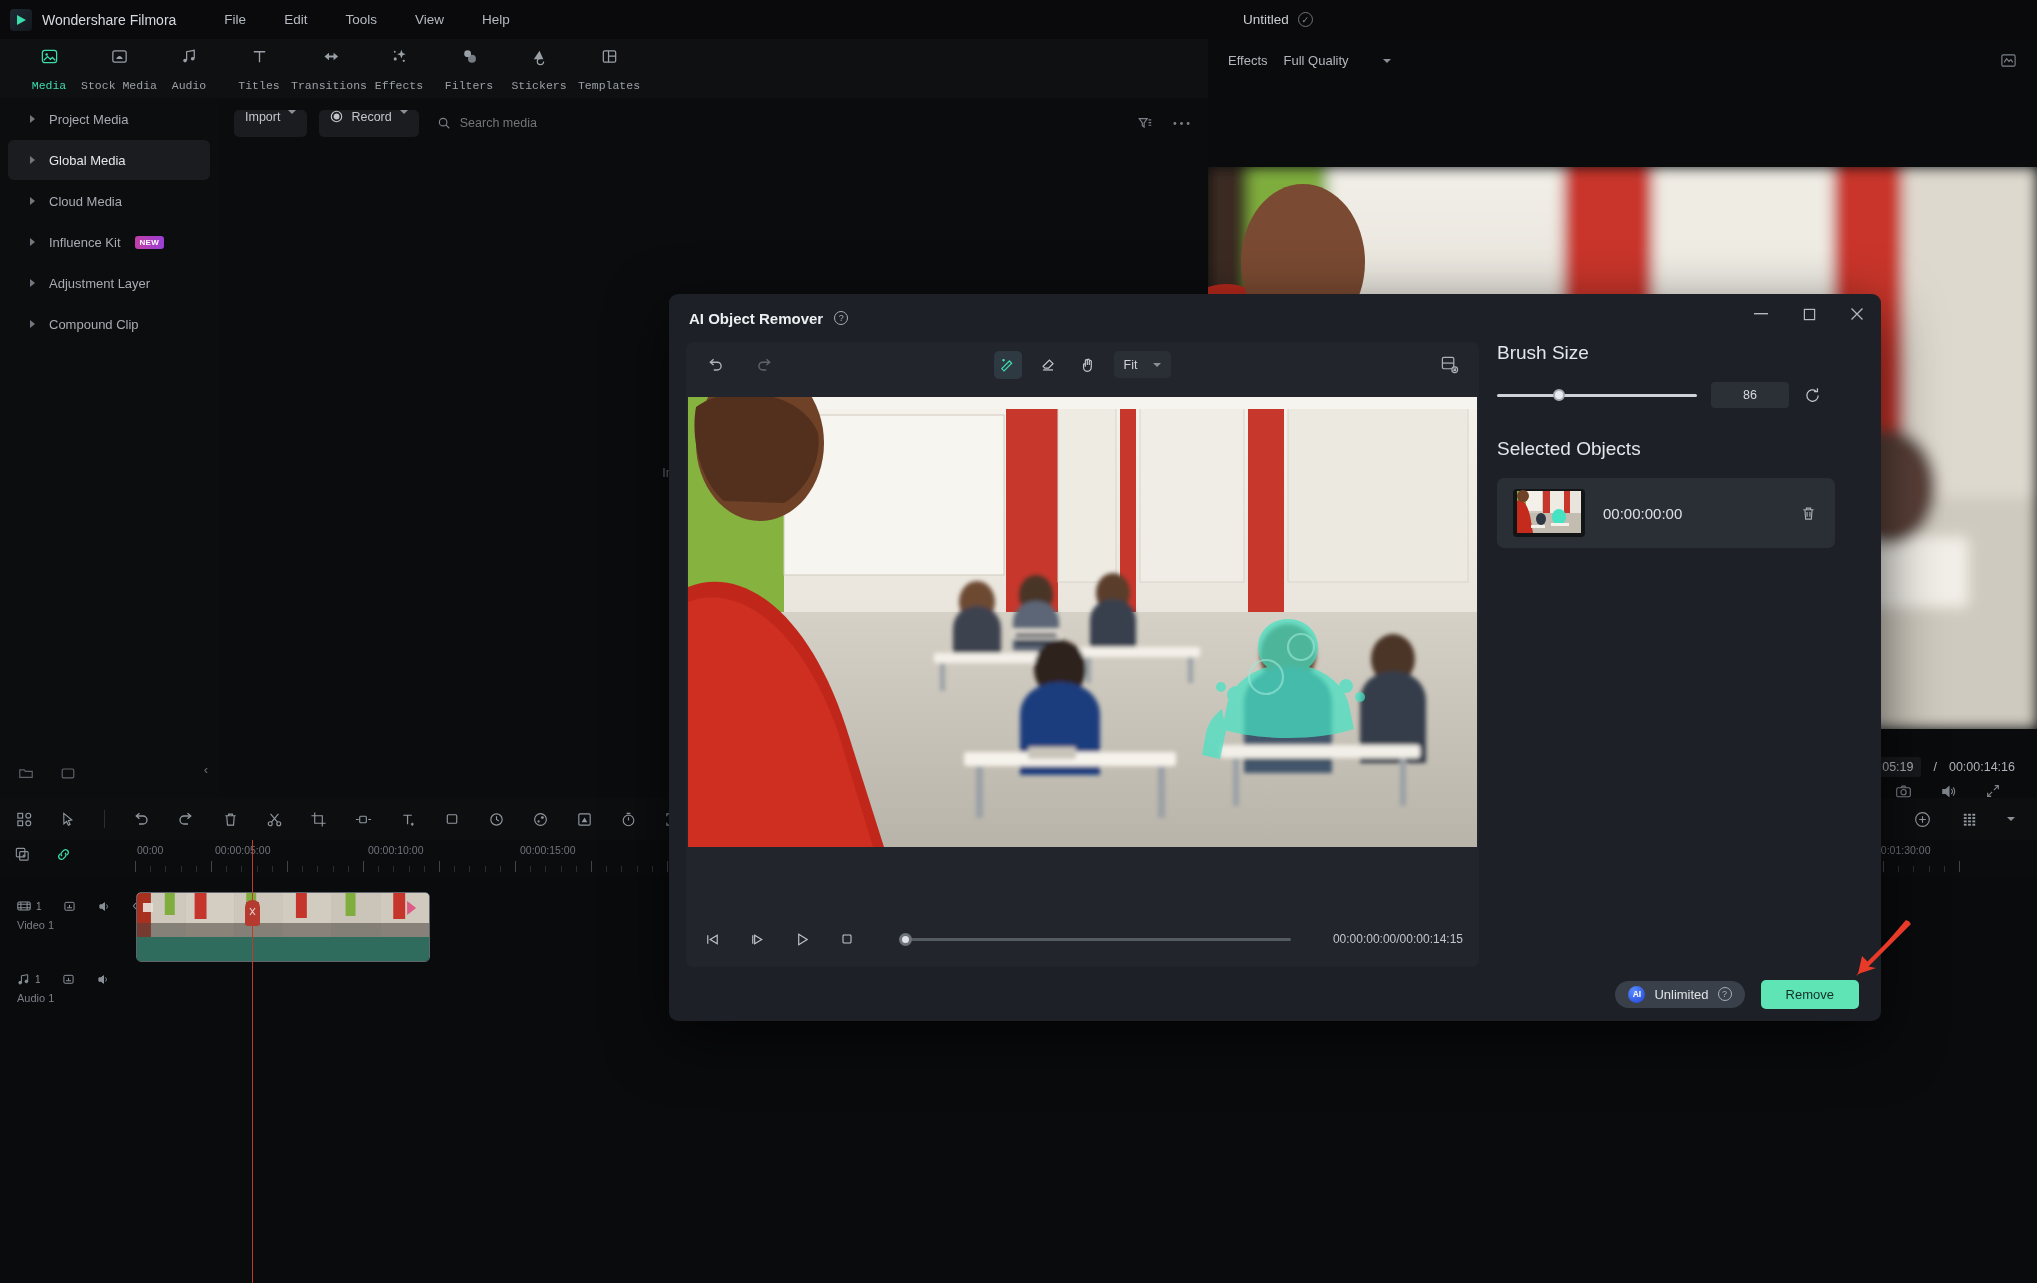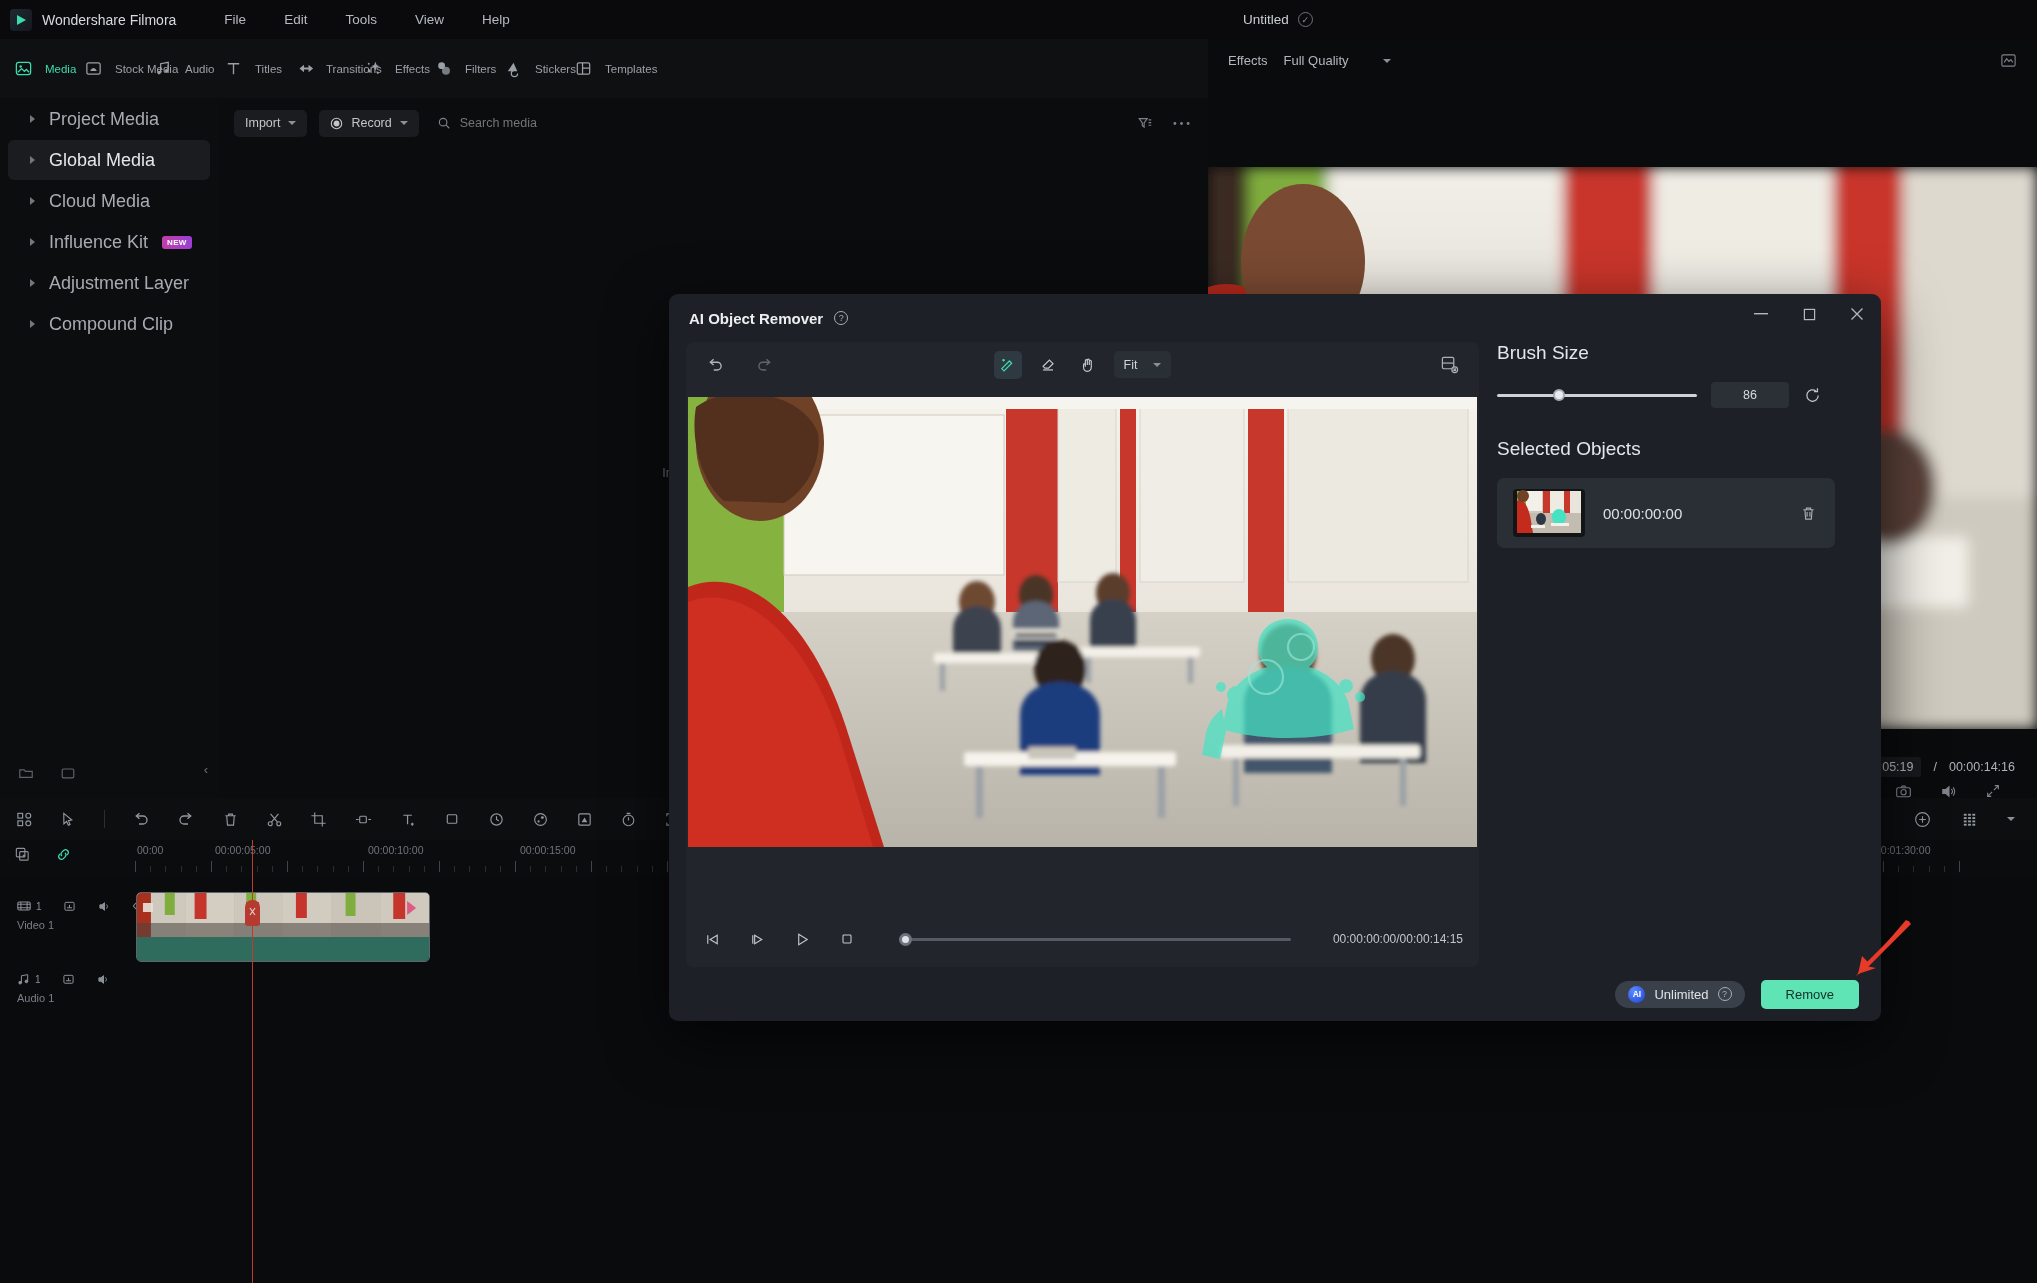--- a/index.html
+++ b/index.html
@@ -25,42 +25,42 @@
   .menu-item { font-size: 13.5px; color: #b6bac0; padding: 4px 4px; cursor: default; }
   .proj-title-wrap { position:absolute; left: 1243px; top: 0; height: 39px; display:flex; align-items:center; gap:9px; }
   .proj-title { font-size: 13.5px; color: #cbced3; }
   .circ-ico { width: 15px; height: 15px; border-radius: 50%; border: 1px solid #6d7178; display:flex;align-items:center;justify-content:center; font-size:9px; color:#8a8e95; }
 
   
   .ribbon {
     position: absolute; top: 39px; left: 0; width: 1208px; height: 59px;
     background: #0f1012; display:flex; align-items:center; padding-left: 14px;
   }
-  .ribbon-item { width: 70px; display:flex; flex-direction:row; align-items:center; gap:12px; cursor:default; }
+  .ribbon-item { width: 70px; display:flex; flex-direction:column; align-items:center; gap:12px; cursor:default;font-family:Liberation Mono, monospace; }
   .ribbon-item .ri-ico { height: 22px; display:flex; align-items:center; justify-content:center; color:#9aa0a7; }
   .ribbon-item .ri-lab { font-size: 11.5px; color:#9aa0a7; white-space:nowrap; }
   .ribbon-item.active .ri-ico, .ribbon-item.active .ri-lab { color: #3ddcad; }
 
   
   .sidebar { position:absolute; top: 98px; left: 0; width: 218px; height: 700px; background: #0c0d0f; }
   .side-item { height: 40px; margin: 1px 8px; border-radius: 6px; display:flex; align-items:center; padding-left: 22px; gap:14px; cursor:default; }
   .side-item.active { background: #1a1c20; }
   .caret { width:0;height:0;border-left:5px solid #737880; border-top:4px solid transparent;border-bottom:4px solid transparent; }
-  .side-lab { font-size: 18px; color:#a7abb2; }
+  .side-lab { font-size: 13px; color:#a7abb2; }
   .side-item.active .side-lab { color: #e4e7ea; }
   .badge-new { background: linear-gradient(90deg,#c03fa8,#9b3fd4); color:#fff; font-size:8px; font-weight:bold;
     padding:2px 5px; border-radius:3px; letter-spacing:0.3px; }
   .side-bottom { position:absolute; bottom:0; left:0; width:218px; height:50px; display:flex; align-items:center; padding-left:18px; gap:26px; }
   .sb-ico { color:#5e636b; }
   .collapse-btn { position:absolute; right:10px; top:14px; color:#6a6f77; font-size:13px; }
 
   
   .mediapanel { position:absolute; top:98px; left:218px; width: 990px; height: 700px; background:#0b0c0e; }
   .media-toolbar { height: 50px; display:flex; align-items:center; padding-left: 16px; gap: 12px; position:relative; }
-  .pill { background:#1a1c20; border-radius:5px; height:27px; display:flex; align-items:center; padding:0 11px; gap:8px; font-size:12.5px; color:#c2c6cb; cursor:default; }
+  .pill { background:#1a1c20; border-radius:5px; height:27px; display:flex; padding:0 11px; gap:8px; font-size:12.5px; color:#c2c6cb; cursor:default; }
   .chev { width:0;height:0;border-top:4px solid #8b9098;border-left:4px solid transparent;border-right:4px solid transparent; }
   .search-wrap { display:flex; align-items:center; gap:9px; margin-left:6px; }
   .search-input { background:transparent; border:none; outline:none; color:#6f747c; font-size:12.5px;
     font-family:"Liberation Sans",sans-serif; width:190px; }
   .media-right-icons { position:absolute; right:18px; display:flex; align-items:center; gap:20px; color:#7d828a; }
   .media-drop { position:absolute; top:50px; left:0; width:990px; height:650px; display:flex; align-items:center; justify-content:center; }
   .media-drop span { font-size:12.5px; color:#6a6f77; }
 
   
   .player { position:absolute; top:39px; left:1208px; width:829px; height:759px; background:#0a0b0d; }

